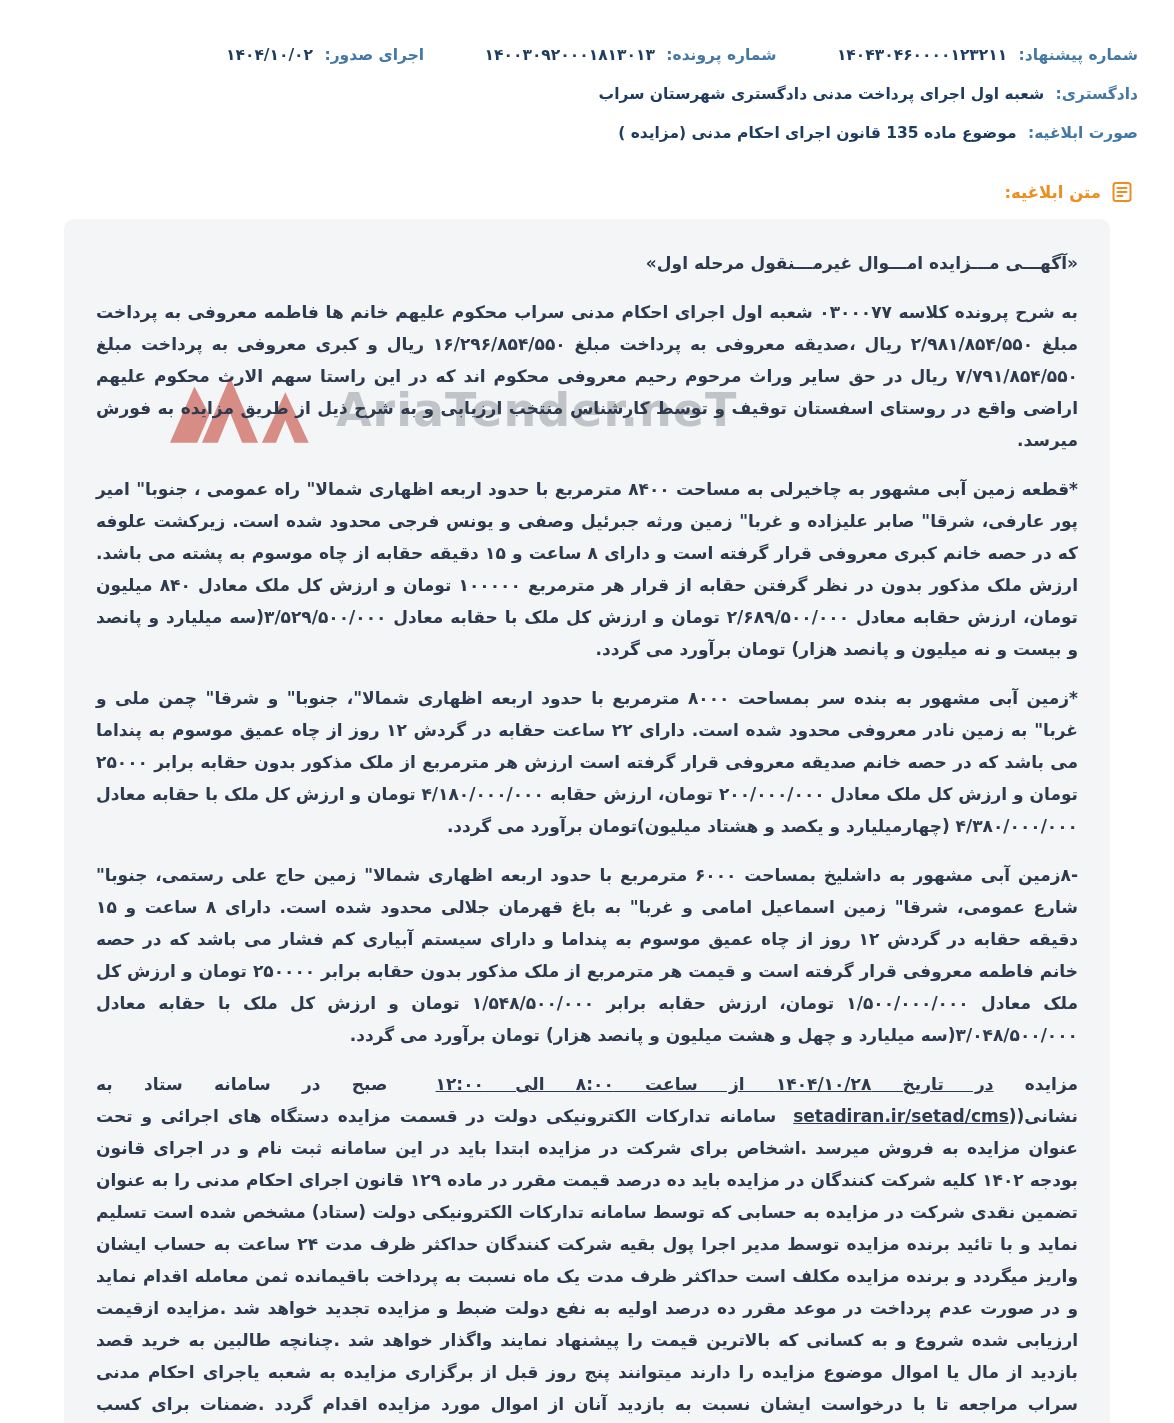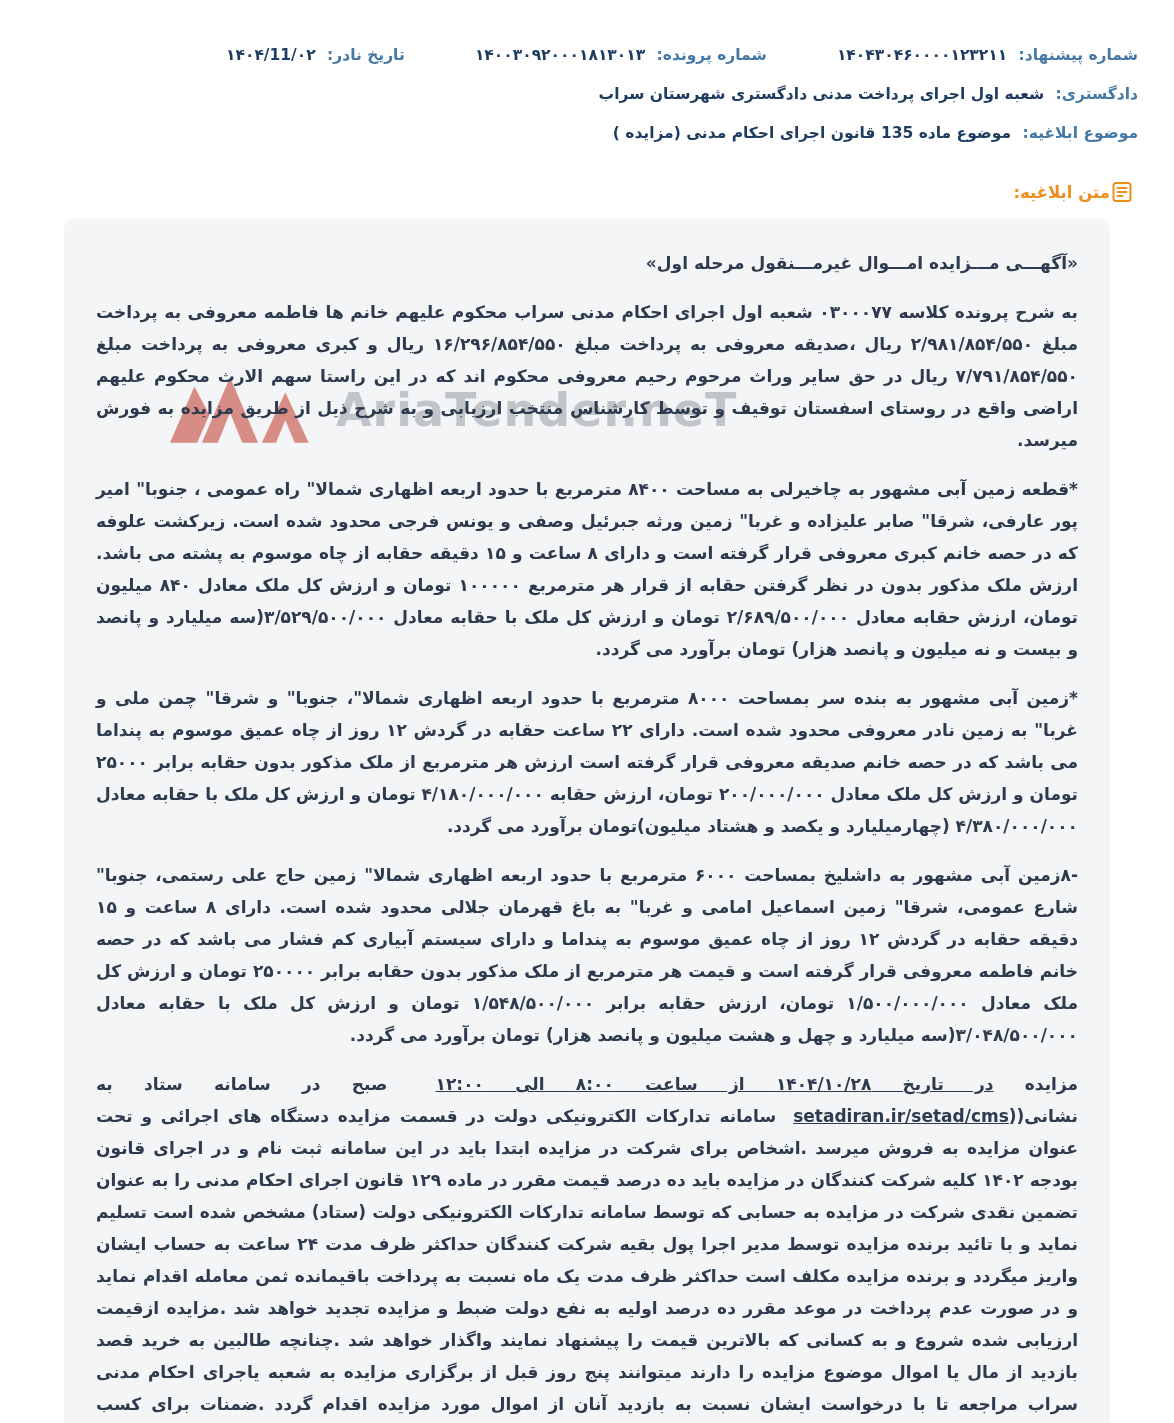--- a/index.html
+++ b/index.html
@@ -13,21 +13,21 @@
   
   .meta{padding:46px 36px 0 36px;}
   .meta-row{margin-bottom:21px;font-size:15.5px;font-weight:700;}
   .meta-row-top{display:flex;justify-content:space-between;align-items:baseline;padding-left:190px;}
   .field{white-space:nowrap;}
   .field .label{color:#4579a5;margin-left:6px;}
   .field .value{color:#1d3c5f;}
 
   
   .section-head{
-    display:flex;align-items:center;
+    display:flex;align-items:center;gap:9px;
     margin:38px 40px 15px 40px;
     color:#ee8e20;font-weight:700;font-size:16.5px;
   }
   .section-head svg{flex:0 0 auto;display:block;}
 
   
   .card{
     position:relative;
     margin:0 64px;
     background:#f4f5f6;
@@ -66,35 +66,35 @@
     <div class="meta-row meta-row-top">
       <div class="field">
         <span class="label">شماره پیشنهاد:</span>
         <span class="value">۱۴۰۴۳۰۴۶۰۰۰۰۱۲۳۲۱۱</span>
       </div>
       <div class="field">
         <span class="label">شماره پرونده:</span>
         <span class="value">۱۴۰۰۳۰۹۲۰۰۰۱۸۱۳۰۱۳</span>
       </div>
       <div class="field">
-        <span class="label">تاریخ نادر:</span>
-        <span class="value">۱۴۰۴/11/۰۲</span>
+        <span class="label">اجرای صدور:</span>
+        <span class="value">۱۴۰۴/۱۰/۰۲</span>
       </div>
     </div>
 
     <div class="meta-row">
       <span class="field">
         <span class="label">دادگستری:</span>
         <span class="value">شعبه اول اجرای پرداخت مدنی دادگستری شهرستان سراب</span>
       </span>
     </div>
 
     <div class="meta-row">
       <span class="field">
-        <span class="label">موضوع ابلاغیه:</span>
+        <span class="label">صورت ابلاغیه:</span>
         <span class="value">موضوع ماده 135 قانون اجرای احکام مدنی (مزایده )</span>
       </span>
     </div>
   </header>
 
   <div class="section-head">
     <svg width="24" height="24" viewBox="0 0 24 24" fill="none">
       <rect x="3.5" y="3" width="17" height="18" rx="2.5" stroke="#ee8e20" stroke-width="2"></rect>
       <line x1="7.5" y1="8" x2="16.5" y2="8" stroke="#ee8e20" stroke-width="2" stroke-linecap="round"></line>
       <line x1="7.5" y1="12" x2="16.5" y2="12" stroke="#ee8e20" stroke-width="2" stroke-linecap="round"></line>

